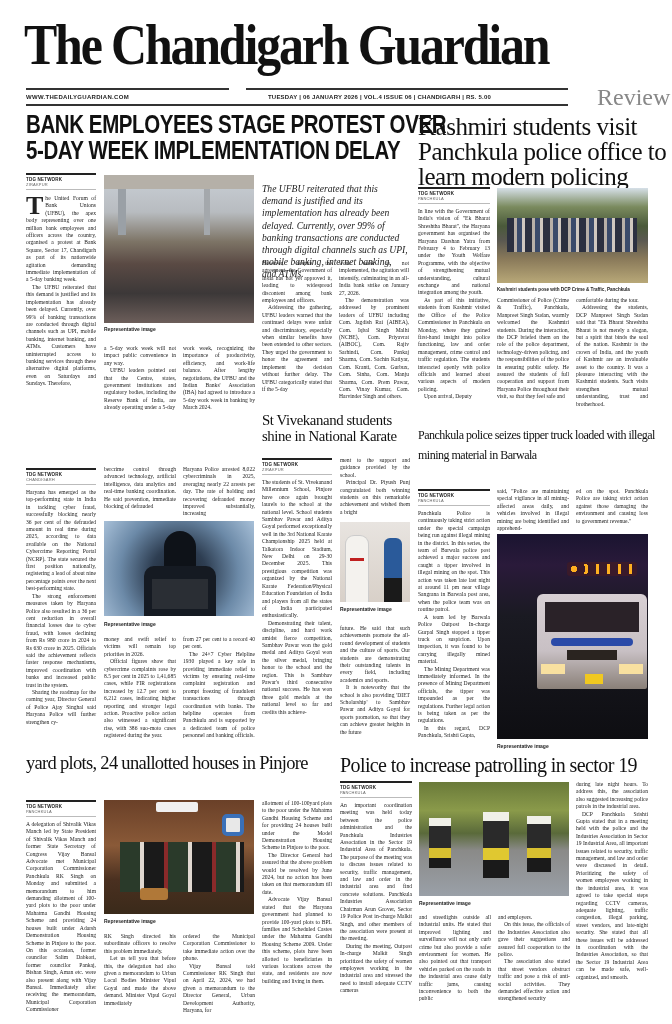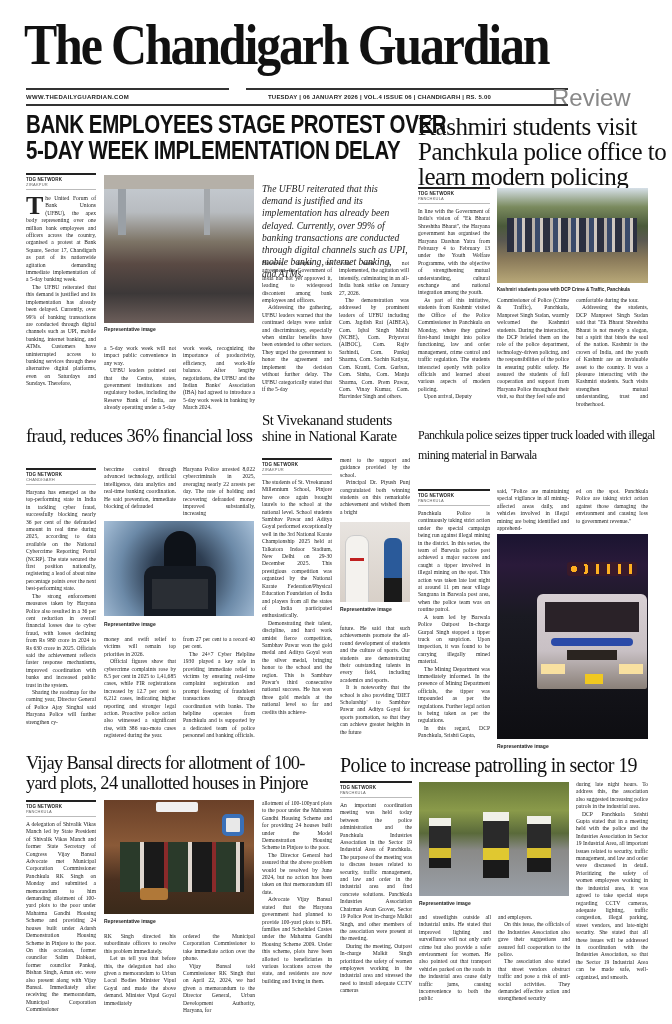--- a/index.html
+++ b/index.html
@@ -4,21 +4,21 @@
 <style>
 *{box-sizing:border-box;margin:0;padding:0}
 body{width:672px;height:1024px;background:#fff;color:#1a1a1a;font-family:"Liberation Serif","DejaVu Serif",serif;overflow:hidden;position:relative}
 .abs{position:absolute}
 .masthead{left:0;top:0;width:672px;height:110px}
 .mast-title{left:24px;top:10px;font-family:"Liberation Serif",serif;font-weight:bold;font-size:58px;letter-spacing:-2.5px;color:#111;line-height:70px;transform:scaleX(0.86);transform-origin:left top;white-space:nowrap}
 .mast-rule1{left:26px;top:88px;width:203px;height:2px;background:#333}
 .mast-rule2{left:246px;top:88px;width:322px;height:2px;background:#333}
 .mast-url{left:26px;top:94px;font-family:"Liberation Sans",sans-serif;font-size:6px;font-weight:bold;letter-spacing:.3px;color:#222}
 .mast-info{left:268px;top:94px;font-family:"Liberation Sans",sans-serif;font-size:6px;font-weight:bold;letter-spacing:.2px;color:#222;white-space:nowrap}
-.mast-review{left:552px;top:84px;font-family:Liberation Sans, sans-serif;font-size:24px;color:#888;letter-spacing:0px}
+.mast-review{left:597px;top:84px;font-family:Liberation Serif, serif;font-size:24px;color:#888;letter-spacing:0px}
 .mast-rule3{left:26px;top:104px;width:542px;height:1.5px;background:#333}
 .hl-sans{font-family:"Liberation Sans",sans-serif;font-weight:bold;color:#111;line-height:1.02;letter-spacing:-.5px;transform:scaleX(.82);transform-origin:left top;white-space:nowrap}
 .hl-serif{font-family:Liberation Serif, serif;color:#111;line-height:1.0;letter-spacing:-.5px}
 .byline{font-family:"Liberation Sans",sans-serif;border-top:2px solid #222;padding-top:2px;width:100%}
 .byline .n{font-size:4.5px;font-weight:bold;display:block;letter-spacing:.2px}
 .byline .p{font-size:4px;color:#666;display:block;letter-spacing:.2px;border-bottom:1px solid #bbb;padding-bottom:2px}
 .txt{font-size:5.6px;line-height:7.4px;text-align:justify;color:#222;hyphens:auto}
 .txt p{text-indent:6px}
 .cap{font-family:"Liberation Sans",sans-serif;font-weight:bold;font-size:5px;color:#222}
 .img{overflow:hidden;border-radius:0}
@@ -95,21 +95,20 @@
 <div class="abs cap" style="left:497px;top:287px;font-size:4.6px">Kashmiri students pose with DCP Crime &amp; Traffic, Panchkula</div>
 <div class="abs txt" style="left:497px;top:297px;width:72px">
   <div>Commissioner of Police (Crime &amp; Traffic), Panchkula, Manpreet Singh Sudan, warmly welcomed the Kashmiri students. During the interaction, the DCP briefed them on the role of the police department, technology-driven policing, and the responsibilities of the police in ensuring public safety. He assured the students of full cooperation and support from Haryana Police throughout their visit, so that they feel safe and</div>
 </div>
 <div class="abs txt" style="left:576px;top:297px;width:72px">
   <div>comfortable during the tour.</div>
   <p>Addressing the students, DCP Manpreet Singh Sudan said that "Ek Bharat Shreshtha Bharat is not merely a slogan, but a spirit that binds the soul of the nation. Kashmir is the crown of India, and the youth of Kashmir are an invaluable asset to the country. It was a pleasure interacting with the Kashmiri students. Such visits strengthen mutual understanding, trust and brotherhood.</p>
 </div>
 
 <div class="abs" style="left:26px;top:426px;width:230px">
-  <div class="hl-serif" style="font-size:18.5px;line-height:20px;letter-spacing:-.6px;white-space:nowrap">fraud, reduces 36% financial loss</div>
 </div>
 <div class="abs" style="left:26px;top:468px;width:70px">
   <div class="byline">
     <span class="n">TDG NETWORK</span>
     <span class="p">CHANDIGARH</span>
   </div>
   <div class="txt" style="margin-top:4px">
     <div>Haryana has emerged as the top-performing state in India in tackling cyber fraud, successfully blocking nearly 36 per cent of the defrauded amount in real time during 2025, according to data available on the National Cybercrime Reporting Portal (NCRP). The state secured the first position nationally, registering a lead of about nine percentage points over the next best-performing state.</div>
     <p>The strong enforcement measures taken by Haryana Police also resulted in a 36 per cent reduction in overall financial losses due to cyber fraud, with losses declining from Rs 980 crore in 2024 to Rs 630 crore in 2025. Officials said the achievement reflects faster response mechanisms, improved coordination with banks and increased public trust in the system.</p>
     <p>Sharing the roadmap for the coming year, Director General of Police Ajay Singhal said Haryana Police will further strengthen cy-</p>
@@ -183,21 +182,20 @@
     <div style="position:absolute;left:14px;top:44px;width:82px;height:8px;background:#2a4aa8;border-radius:4px"></div>
     <div style="position:absolute;left:30px;top:56px;width:50px;height:10px;background:#2a2420"></div>
     <div style="position:absolute;left:4px;top:70px;width:24px;height:10px;background:#f8e0a0"></div>
     <div style="position:absolute;left:82px;top:70px;width:24px;height:10px;background:#f8e0a0"></div>
     <div style="position:absolute;left:48px;top:80px;width:18px;height:10px;background:#f0c820"></div>
   </div>
 </div>
 <div class="abs cap" style="left:497px;top:743px">Representative image</div>
 
 <div class="abs" style="left:26px;top:753px;width:310px">
-  <div class="hl-serif" style="font-size:18.5px;line-height:20px;letter-spacing:-.7px;white-space:nowrap">Vijay Bansal directs for allotment of 100-</div>
   <div class="hl-serif" style="font-size:18.5px;line-height:20px;letter-spacing:-.7px;white-space:nowrap">yard plots, 24 unallotted houses in Pinjore</div>
 </div>
 <div class="abs" style="left:26px;top:800px;width:70px">
   <div class="byline">
     <span class="n">TDG NETWORK</span>
     <span class="p">PANCHKULA</span>
   </div>
   <div class="txt" style="margin-top:4px">A delegation of Shivalik Vikas Manch led by State President of Shivalik Vikas Manch and former State Secretary of Congress Vijay Bansal Advocate met Municipal Corporation Commissioner Panchkula RK Singh on Monday and submitted a memorandum to him demanding allotment of 100-yard plots to the poor under Mahatma Gandhi Housing Scheme and providing 24 houses built under Adarsh Demonstration Housing Scheme in Pinjore to the poor. On this occasion, former councilor Salim Dabkori, former councilor Pankaj, Bishan Singh, Aman etc. were also present along with Vijay Bansal. Immediately after receiving the memorandum, Municipal Corporation Commissioner</div>
 </div>
 <div class="abs img" style="left:104px;top:800px;width:150px;height:114px;background:linear-gradient(180deg,#6a4028 0%,#8a5a38 40%,#4a3020 70%,#3a2a1a 100%)">

